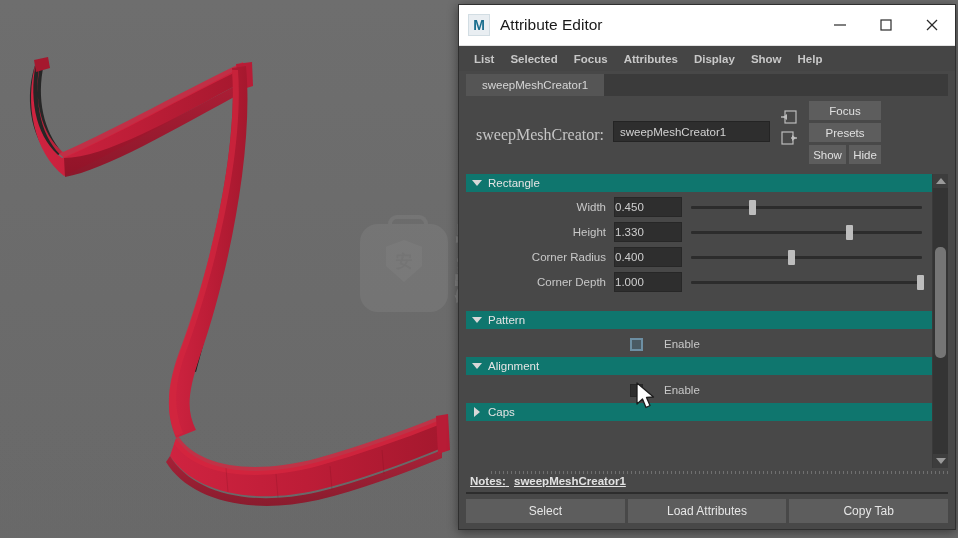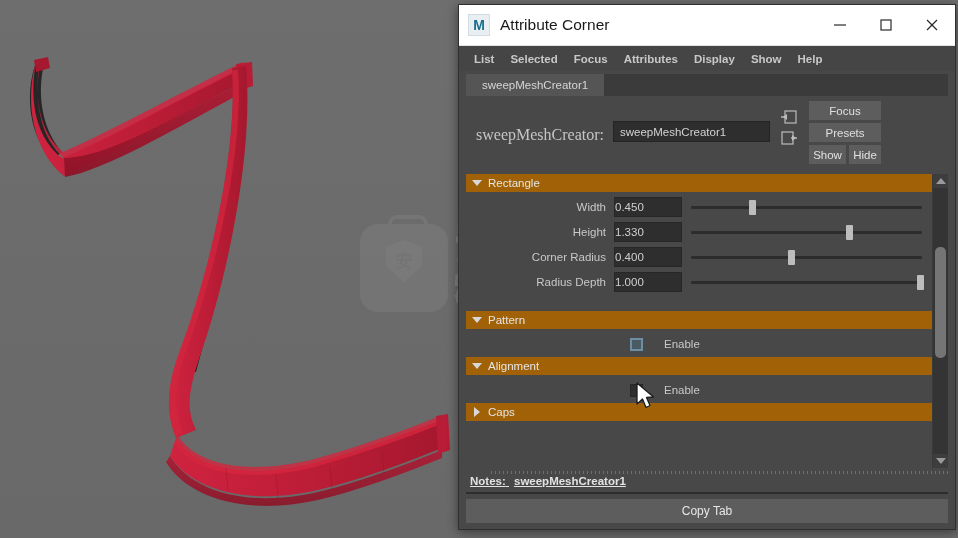--- a/index.html
+++ b/index.html
@@ -149,21 +149,21 @@
     flex: 1 1 auto;
     margin: 0 7px;
     background: #484848;
     overflow: hidden;
     display: flex;
   }
   .attr-scroll {
     flex: 1 1 auto; position: relative; overflow: hidden;
   }
   .section-header {
-    background: #a16207;
+    background: #0f766e;
     height: 18px; margin-bottom: 2px;
     display: flex; align-items: center;
     color: #e4e4e4; font-size: 11.5px;
   }
   .sec-arrow {
     width: 22px; display:flex; align-items:center; justify-content:center;
   }
   .tri-down {
     width: 0; height: 0;
     border-left: 5px solid transparent; border-right: 5px solid transparent;
@@ -352,21 +352,21 @@
       <div class="wm-shield">安</div>
       <div class="wm-cn">安下载</div>
       <div class="wm-dom">anxz.com</div>
     </div>
   </div>
 
   <div id="ae-window">
 
     <div class="titlebar">
       <div class="maya-logo">M</div>
-      <div class="title-text">Attribute Corner</div>
+      <div class="title-text">Attribute Editor</div>
       <div class="win-btn">
         <svg width="14" height="14" viewBox="0 0 14 14">
             <line x1="1" y1="7" x2="13" y2="7" stroke="currentColor" stroke-width="1.2"></line>
           </svg>
       </div>
       <div class="win-btn">
         <svg width="14" height="14" viewBox="0 0 14 14">
             <rect x="2" y="2" width="10" height="10" fill="none" stroke="currentColor" stroke-width="1.2"></rect>
           </svg>
       </div>
@@ -455,21 +455,21 @@
           <div class="attr-label">Corner Radius</div>
           <div class="attr-value">0.400</div>
           <div class="slider-wrap">
             <div class="slider-track"></div>
             <div class="slider-handle" style="left:42%"></div>
           </div>
         </div>
 
 
         <div class="attr-row">
-          <div class="attr-label">Radius Depth</div>
+          <div class="attr-label">Corner Depth</div>
           <div class="attr-value">1.000</div>
           <div class="slider-wrap">
             <div class="slider-track"></div>
             <div class="slider-handle" style="left:98%"></div>
           </div>
         </div>
 
         <div class="section-header" style="margin-top:17px">
           <div class="sec-arrow">
               <div class="tri-down"></div>
@@ -518,20 +518,22 @@
     <div class="notes-area">
       <div class="notes-dots"></div>
       <div class="notes-text">
         <span>Notes:</span>
         <span class="nv" style="margin-left:5px">sweepMeshCreator1</span>
       </div>
       <div class="notes-line"></div>
     </div>
 
     <div class="bottom-bar">
+      <div class="bottom-btn">Select</div>
+      <div class="bottom-btn">Load Attributes</div>
       <div class="bottom-btn">Copy Tab</div>
     </div>
   </div>
 
   <svg id="cursor" width="22" height="30" viewBox="0 0 22 30">
     <path d="M1 1 L1 22 L6.5 17 L10 25.5 L14 23.5 L10.5 15.5 L17.5 15 Z" fill="#ffffff" stroke="#1d1d1d" stroke-width="1.3" stroke-linejoin="round"></path>
   </svg>
 
 </div>
 

